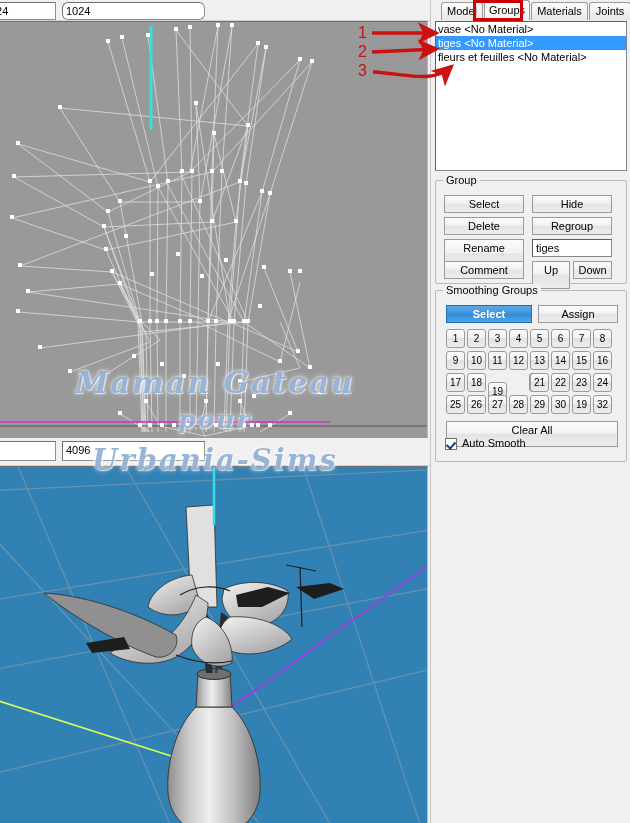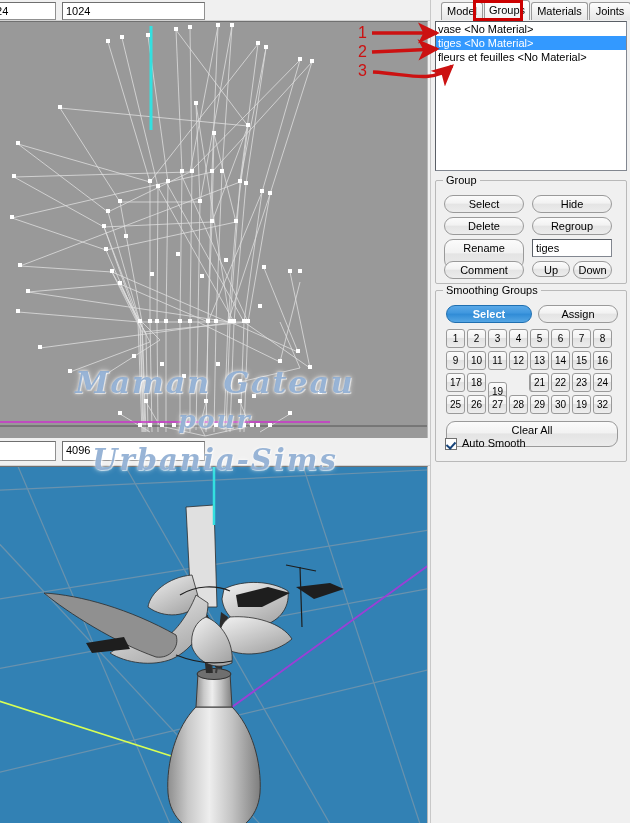--- a/index.html
+++ b/index.html
@@ -177,21 +177,21 @@
     color: #000;
   }
   #fs-group { left: 4px; top: 180px; width: 192px; height: 104px; }
   #fs-smooth { left: 4px; top: 290px; width: 192px; height: 172px; }
 
   
   .btn {
     position: absolute;
     background: linear-gradient(#fbfbfb 0%, #f2f2f2 45%, #e4e4e4 50%, #ececec 100%);
     border: 1px solid #9a9a9a;
-    border-radius: 9px;
+    border-radius: 0;
     font-family: "Liberation Sans", sans-serif;
     font-size: 11px;
     color: #000;
     text-align: center;
     white-space: nowrap;
     overflow: hidden;
     padding: 0;
   }
   .btn.blue {
     background: linear-gradient(#5aa9e8 0%, #3f97de 45%, #2f8bd6 50%, #55a6e4 100%);
@@ -274,21 +274,21 @@
 </style>
 </head>
 <body>
 
 <div id="app">
 
   <div id="left-col">
 
     <div class="coord-strip" id="coord-strip-top">
       <div class="coordbox" style="left:-14px; top:2px; width:70px; height:18px;">024</div>
-      <div class="coordbox" style="left:62px; top:2px; width:143px; height:18px;">1024</div>
+      <div class="coordbox" style="left:62px; top:2px; width:143px; height:18px;border-radius:6px;">1024</div>
     </div>
 
     <div id="viewport-top">
       <svg class="vp-svg" width="428" height="417" viewBox="0 0 428 417">
         <g stroke="#e2e2e2" stroke-width="0.8" fill="none" opacity="0.95">
 
           <path d="M108 20 L150 160 L150 300 L152 410"></path>
           <path d="M122 16 L158 165 L157 300 L158 410"></path>
           <path d="M148 14 L168 160 L166 300 L166 410"></path>
           <path d="M176 8 L182 150 L180 300 L180 410"></path>
@@ -559,21 +559,21 @@
       <div class="btn" style="left:8px;  top:14px; width:80px; height:18px; line-height:17px;">Select</div>
       <div class="btn" style="left:96px; top:14px; width:80px; height:18px; line-height:17px;">Hide</div>
 
       <div class="btn" style="left:8px;  top:36px; width:80px; height:18px; line-height:17px;">Delete</div>
       <div class="btn" style="left:96px; top:36px; width:80px; height:18px; line-height:17px;">Regroup</div>
 
       <div class="btn" style="left:8px;  top:58px; width:80px; height:30px; line-height:17px;">Rename</div>
       <div class="tbox" style="left:96px; top:58px; width:80px; height:18px; line-height:17px;">tiges</div>
 
       <div class="btn" style="left:8px;  top:80px; width:80px; height:18px; line-height:17px;">Comment</div>
-      <div class="btn" style="left:96px; top:80px; width:38px; height:16px; line-height:17px;">Up</div>
+      <div class="btn" style="left:96px; top:80px; width:38px; height:28px; line-height:17px;">Up</div>
       <div class="btn" style="left:137px;top:80px; width:39px; height:18px; line-height:17px;">Down</div>
     </div>
 
     <div class="fs" id="fs-smooth">
       <div class="fs-legend">Smoothing Groups</div>
 
       <div class="btn blue" style="left:10px; top:14px; width:86px; height:18px; line-height:17px;">Select</div>
       <div class="btn" style="left:102px; top:14px; width:80px; height:18px; line-height:17px;">Assign</div>
 
       <div class="numbtn" style="left:10px;  top:38px;">1</div>

